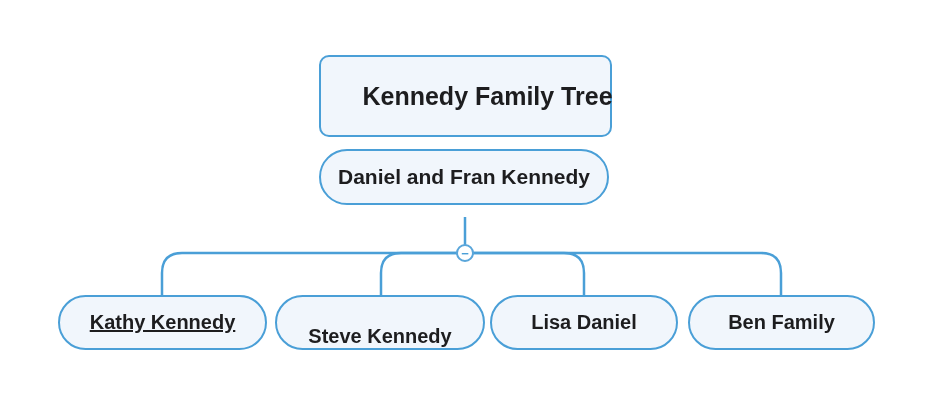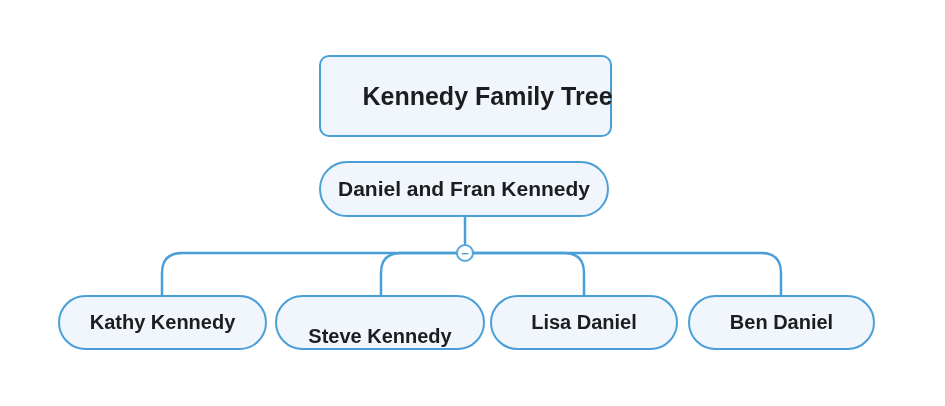--- a/index.html
+++ b/index.html
@@ -44,35 +44,35 @@
     top: 55px;
     width: 293px;
     height: 82px;
     border-radius: 10px;
     font-size: 25px;
     font-weight: 600;
     padding-left: 44px;
   }
   .parent-node {
     left: 319px;
-    top: 161px;
+    top: 149px;
     width: 290px;
     height: 56px;
     border-radius: 28px;
     font-size: 21px;
     font-weight: 600;
   }
   .child-node {
     top: 295px;
     height: 55px;
     border-radius: 27.5px;
     font-size: 20px;
     font-weight: 600;
   }
-  .child-0 { left: 58px;  width: 209px; }
+  .child-0 { left: 58px;  width: 209px; text-decoration: underline; }
   .child-1 { left: 275px; width: 210px; align-items: flex-end; }
   .child-2 { left: 490px; width: 188px; }
   .child-3 { left: 688px; width: 187px; }
   .collapse-toggle {
     position: absolute;
     left: 456px;
     top: 244px;
     width: 18px;
     height: 18px;
     box-sizing: border-box;
@@ -124,16 +124,16 @@
 
   <div class="node child-node child-1">
     <span>Steve Kennedy</span>
   </div>
 
   <div class="node child-node child-2">
     <span>Lisa Daniel</span>
   </div>
 
   <div class="node child-node child-3">
-    <span>Ben Daniel</span>
+    <span>Ben Family</span>
   </div>
 
 </div>
 
 </body></html>

